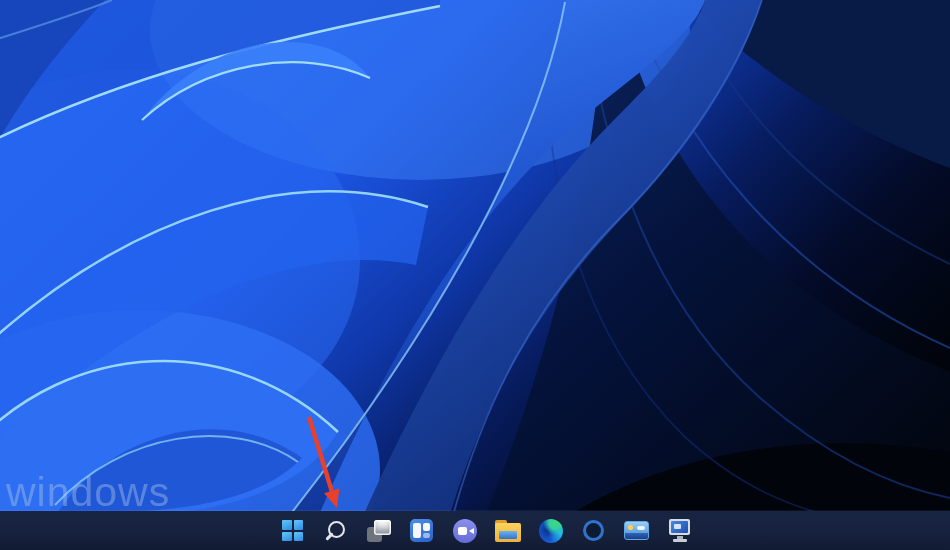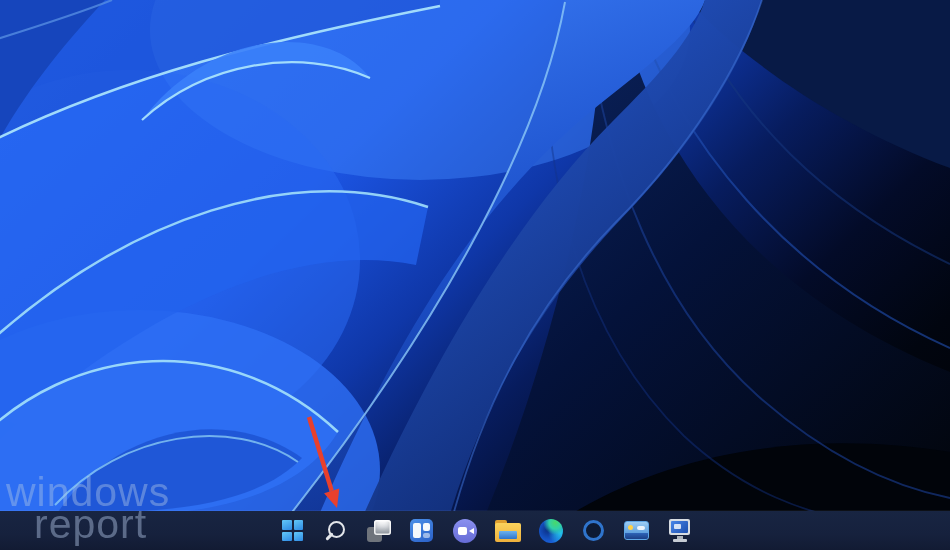--- a/index.html
+++ b/index.html
@@ -146,21 +146,20 @@
   <path d="M55,505 C122,432 232,416 298,462" stroke="#8fd0f5" stroke-width="2" fill="none" opacity=".75"></path>
 </svg>
 
 <svg class="arrow-overlay" viewBox="0 0 950 550">
   <line x1="309" y1="417" x2="331.7" y2="490.8" stroke="#e8402c" stroke-width="4.5"></line>
   <polygon points="337,508 324.1,493.2 339.3,488.4" fill="#e8402c"></polygon>
 </svg>
 
 <div class="watermark">
   <span class="wm1">windows</span>
-  <span class="wm2">report</span>
 </div>
 
 <div class="taskbar">
   <div class="tb-icons">
 
     <button class="tb-btn" title="Start">
       <span class="ic-start">
           <i></i>
           <i></i>
           <i></i>

